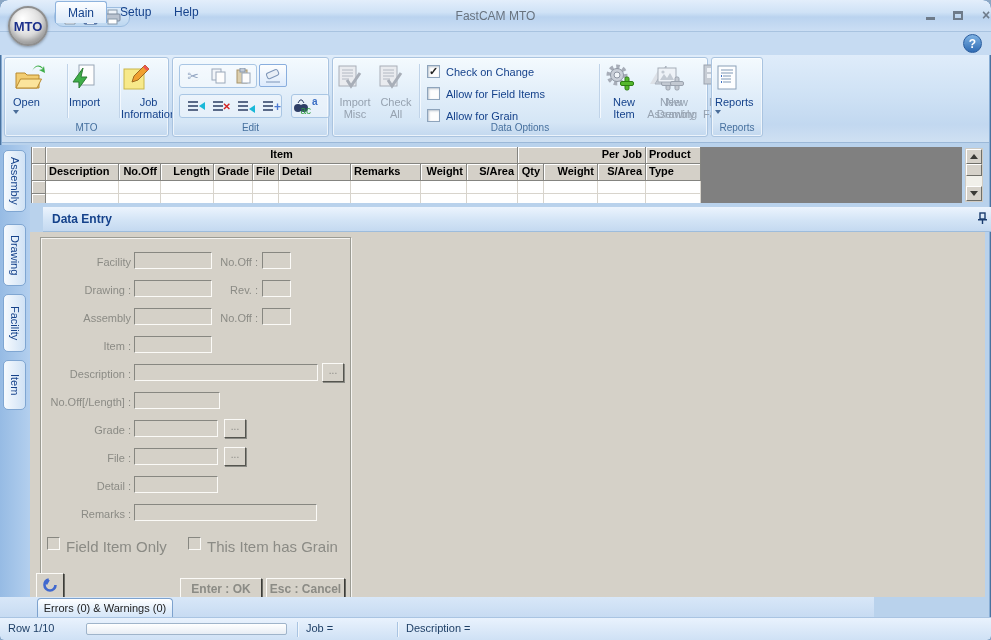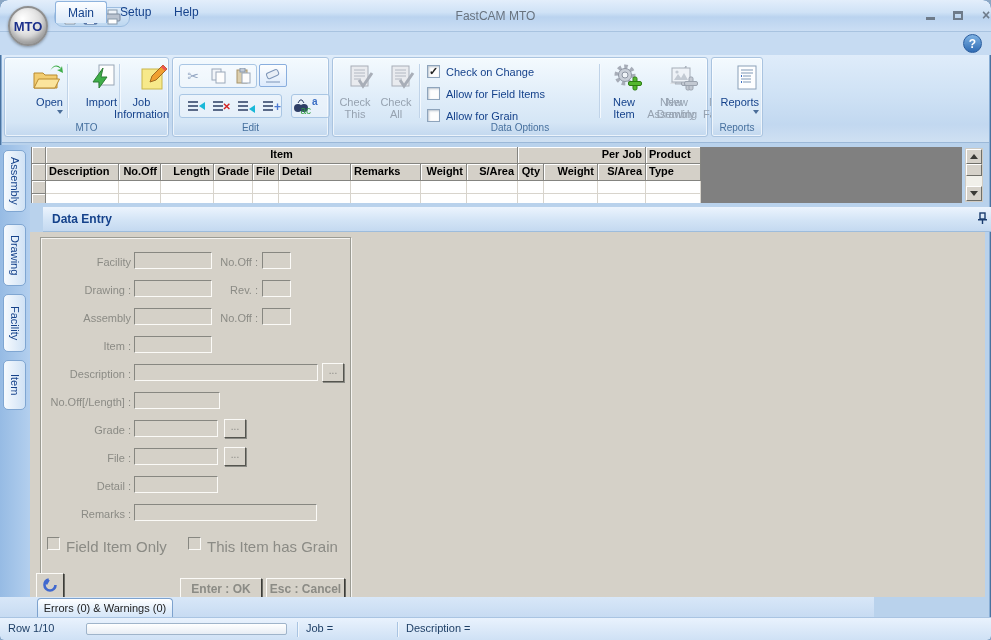--- a/index.html
+++ b/index.html
@@ -39,21 +39,21 @@
     font-size:12px; font-weight:bold; text-align:center; line-height:18px; z-index:5; }
 
   
   .ribbonbg { left:2px; top:55px; width:987px; height:88px;
     background:linear-gradient(#dfecfa, #cfe2f5 45%, #c2d8f0 80%, #cfe0f2);
     border-bottom:1px solid #9bb8d8; }
   .rgroup { position:absolute; top:57px; height:80px; border:1px solid #aac4e0; border-radius:3px;
     background:linear-gradient(#f4fafe, #e0edf9 50%, #cfe2f4); box-shadow:inset 0 0 0 1px rgba(255,255,255,.6); }
   .rcaption { position:absolute; left:1px; right:1px; bottom:1px; height:13px; text-align:center;
     font-size:10px; color:#46709e; background:linear-gradient(#d6e6f6,#c4d9ef); border-radius:0 0 2px 2px; }
-  .bigbtn { position:absolute; top:4px; display:flex; flex-direction:column; align-items:flex-end;
+  .bigbtn { position:absolute; top:4px; display:flex; flex-direction:column; align-items:flex-start;
     font-size:11px; color:#15428b; text-align:center; line-height:12px; }
   .bigbtn .icn { height:32px; display:flex; align-items:center; justify-content:center; margin-bottom:2px; }
   .bigbtn.disabled { color:#96a2b0; }
   .vsep { position:absolute; top:6px; bottom:18px; width:1px; background:#c0d3e8; box-shadow:1px 0 0 #f4f9fe; }
   .dda { width:0; height:0; border-left:3px solid transparent; border-right:3px solid transparent;
     border-top:4px solid #4a6d99; margin-top:2px; }
   .tgrp { position:absolute; display:flex; align-items:center; gap:1px;
     border:1px solid #a9c6e4; border-radius:3px; background:rgba(255,255,255,.35); padding:1px; }
   .sbtn { width:24px; height:20px; display:flex; align-items:center; justify-content:center; position:relative; }
   .sbtn.active { border:1px solid #89aede; border-radius:2px; background:linear-gradient(#fdfefe,#dceafc); }
@@ -279,21 +279,21 @@
 
   <div class="rgroup" style="left:332px; width:376px;">
     <div class="bigbtn disabled" style="left:3px; width:38px;">
       <span class="icn">
           <svg width="26" height="28">
             <rect x="3" y="2" width="17" height="20" fill="#e9ebef" stroke="#a8aeb8"></rect>
             <path d="M6 6h11M6 9h11M6 12h11M6 15h7" stroke="#b2b8c2"></path>
             <path d="M11 16 l4 6 9 -13" stroke="#a8aeb8" stroke-width="3" fill="none"></path>
           </svg>
         </span>
-      <span>Check This</span>
+      <span>Import Misc</span>
     </div>
     <div class="bigbtn disabled" style="left:44px; width:38px;">
       <span class="icn">
           <svg width="26" height="28">
             <rect x="3" y="2" width="17" height="20" fill="#e9ebef" stroke="#a8aeb8"></rect>
             <path d="M6 6h11M6 9h11M6 12h11M6 15h7" stroke="#b2b8c2"></path>
             <path d="M11 16 l4 6 9 -13" stroke="#a8aeb8" stroke-width="3" fill="none"></path>
           </svg>
         </span>
       <span>Check All</span>

